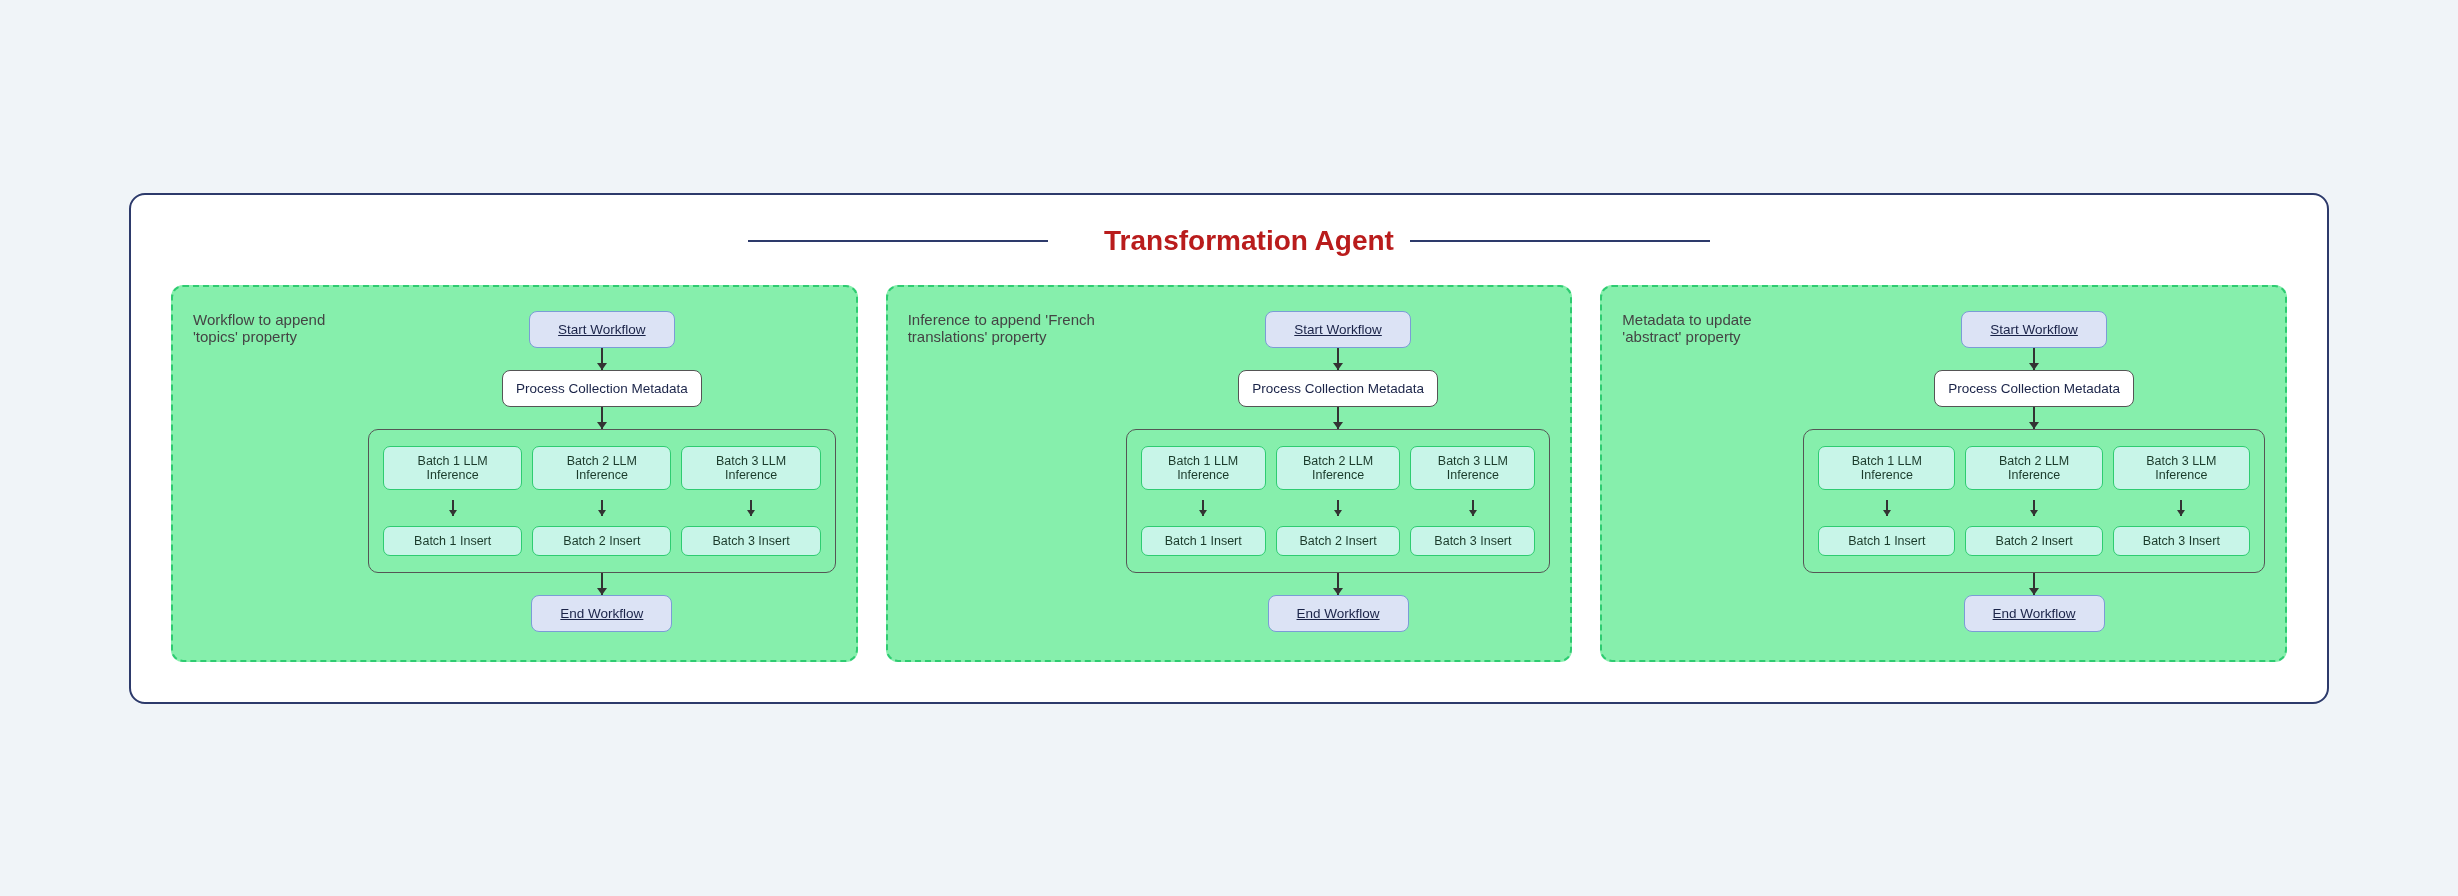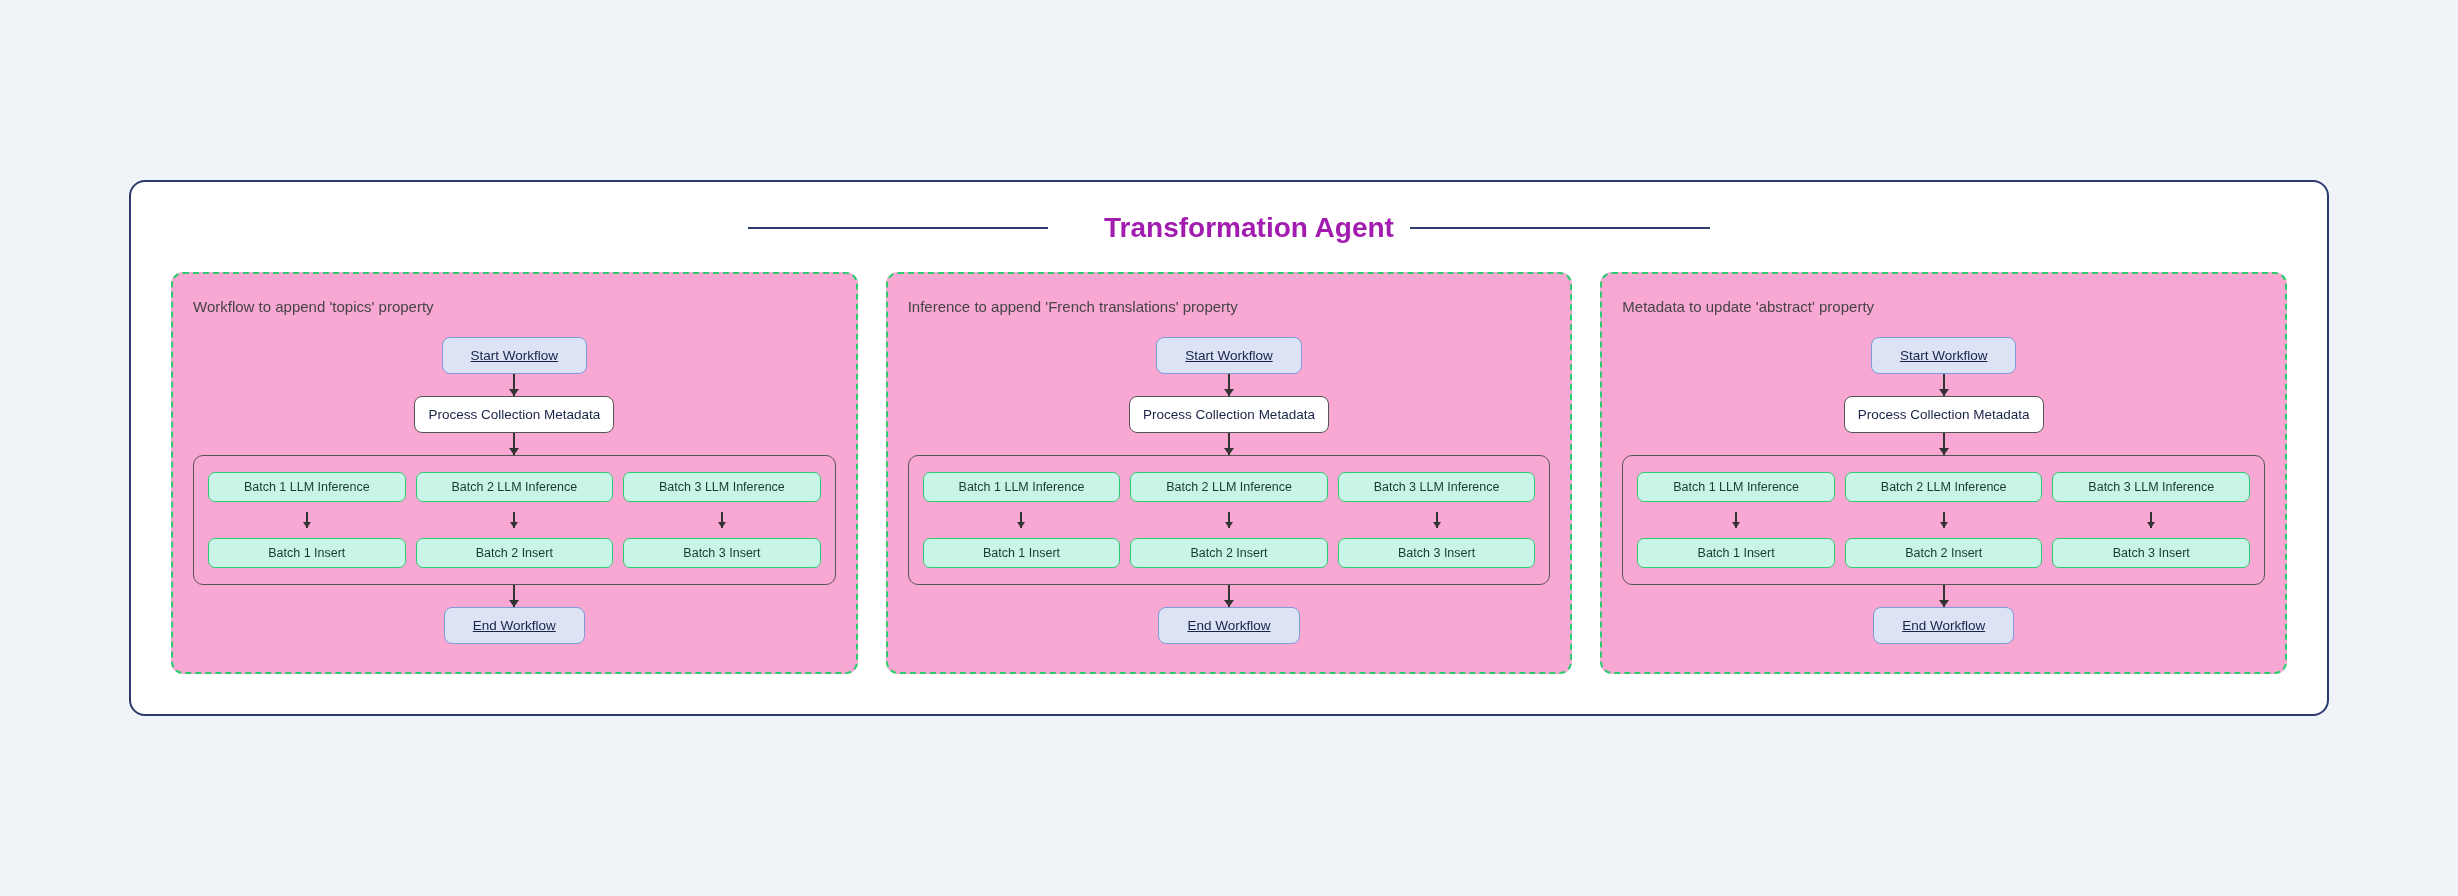--- a/index.html
+++ b/index.html
@@ -30,37 +30,37 @@
     }
     .title-line {
       flex: 1;
       height: 2px;
       background: #2d3a6b;
       max-width: 300px;
     }
     .page-title {
       font-size: 28px;
       font-weight: 700;
-      color: #a21caf;
+      color: #b91c1c;
       white-space: nowrap;
       margin-left: 40px;
     }
     .workflows-row {
       display: flex;
       gap: 28px;
     }
     .workflow-box {
       flex: 1;
       border: 2.5px dashed #2ecc71;
       border-radius: 12px;
       padding: 24px 20px 28px;
       display: flex;
-      flex-direction: column;
-      align-items: center;
-      background: #f9a8d4;
+      flex-direction: row;
+      align-items: center;
+      background: #86efac;
     }
     .workflow-label {
       align-self: flex-start;
       font-size: 15px;
       color: #444;
       margin-bottom: 22px;
       font-weight: 400;
     }
     .flow-container {
       display: flex;
@@ -115,21 +115,21 @@
       padding: 16px 14px;
       width: 100%;
       display: flex;
       flex-direction: column;
       align-items: center;
       gap: 10px;
     }
     .batch-row {
       display: flex;
       gap: 10px;
-      justify-content: center;
+      justify-content: flex-end;
       width: 100%;
     }
     .batch-node {
       background: #c8f5e8;
       border: 1.5px solid #2ecc71;
       border-radius: 7px;
       padding: 7px 12px;
       font-size: 12.5px;
       color: #1a3a2a;
       font-weight: 500;

